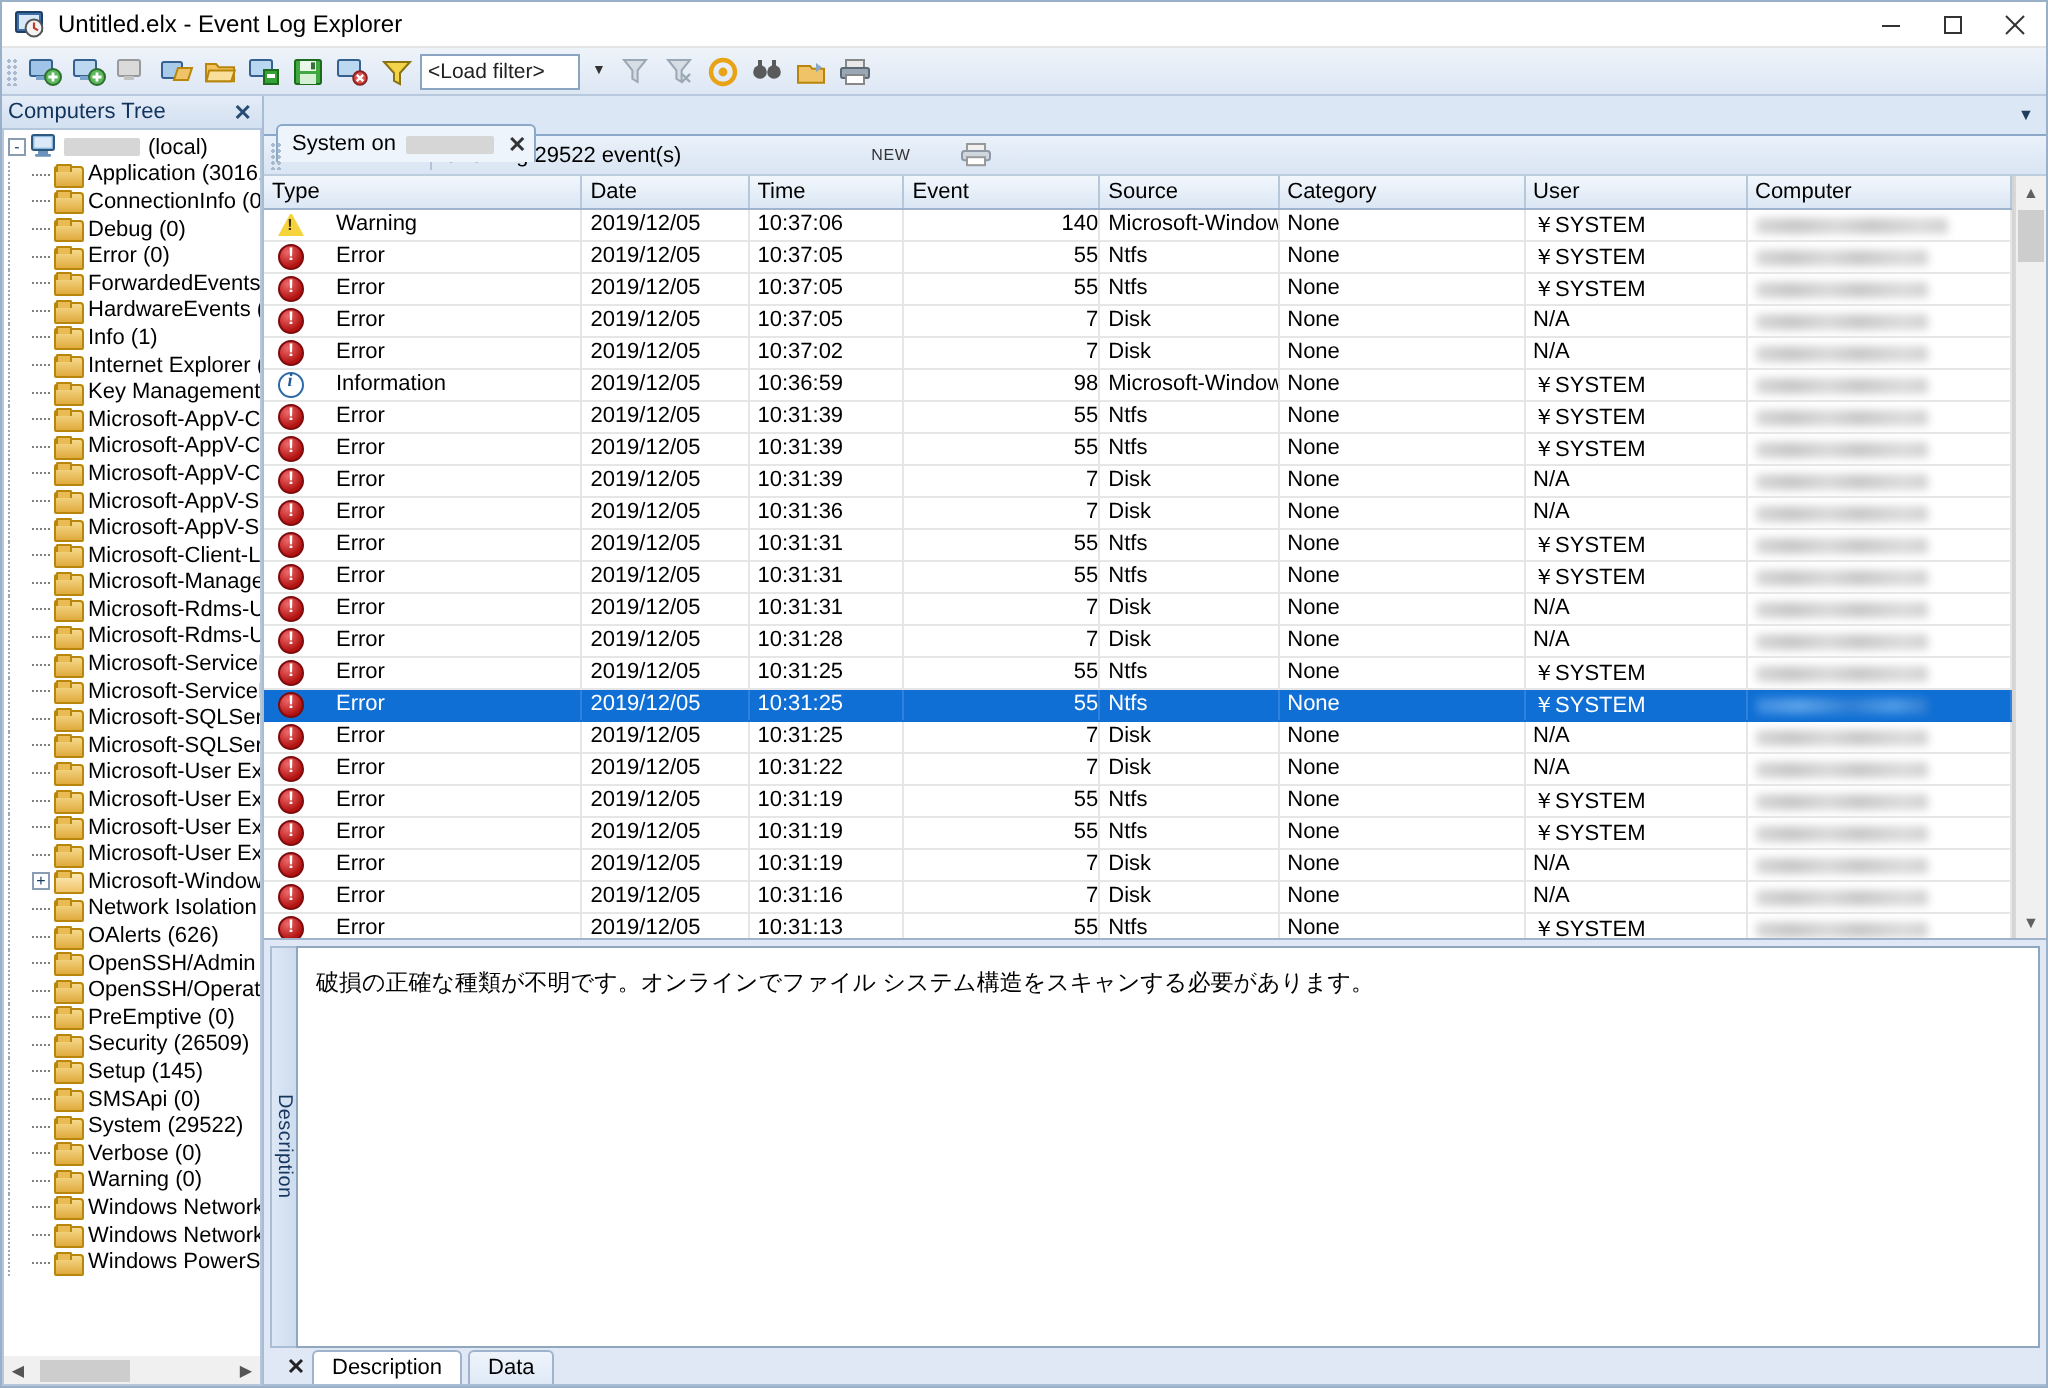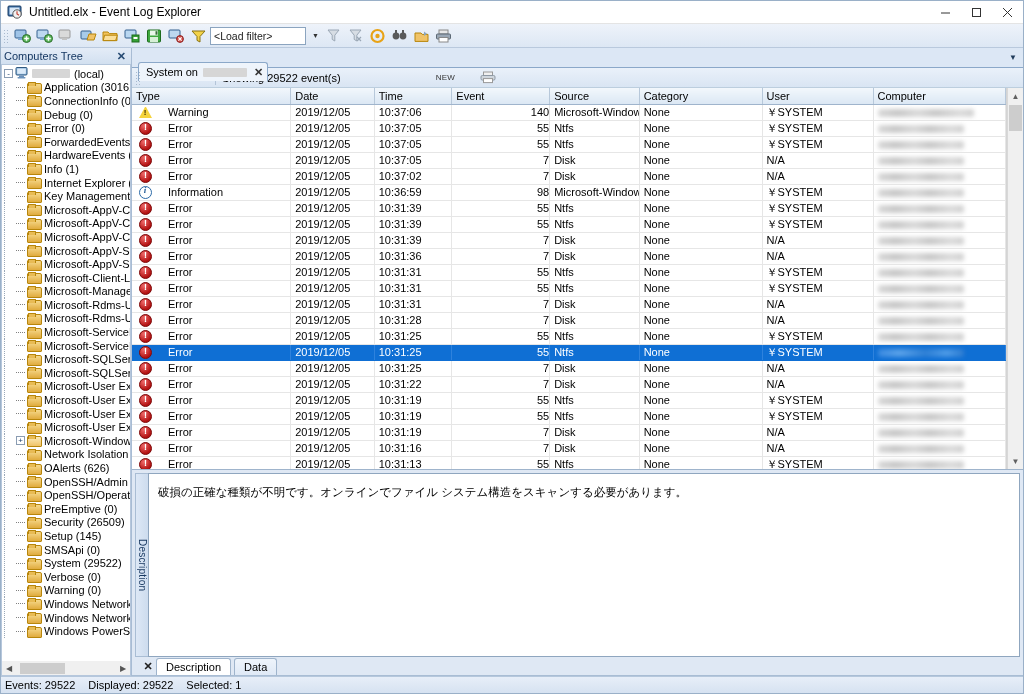--- a/index.html
+++ b/index.html
@@ -66,21 +66,21 @@
     display: flex; align-items: center;
     padding-left: 2px;
     border-bottom: 1px solid #b9c9dd;
   }
   .tb-btn {
     width: 22px; height: 22px;
     display: flex; align-items: center; justify-content: center;
     position: relative;
   }
   .filter-combo {
-    width: 96px; height: 18px; background: #fff;
+    width: 80px; height: 18px; background: #fff;
     border: 1px solid #8ba4bf;
     display: flex; align-items: center;
     font-size: 10.5px; color: #222; padding-left: 3px;
     margin: 0 1px;
   }
   .combo-arrow {
     width: 13px; height: 16px; margin-left: 2px;
     display: flex; align-items: center; justify-content: center;
     color: #333; font-size: 7px;
   }
@@ -1251,18 +1251,13 @@
           <span>Description</span>
         </div>
         <div class="btab">
           <span>Data</span>
         </div>
       </div>
 
     </div>
   </div>
 
-  <div class="statusbar">
-    <span class="st-item">Events: 29522</span>
-    <span class="st-item">Displayed: 29522</span>
-    <span class="st-item">Selected: 1</span>
-  </div>
 </div>
 
 </body></html>

